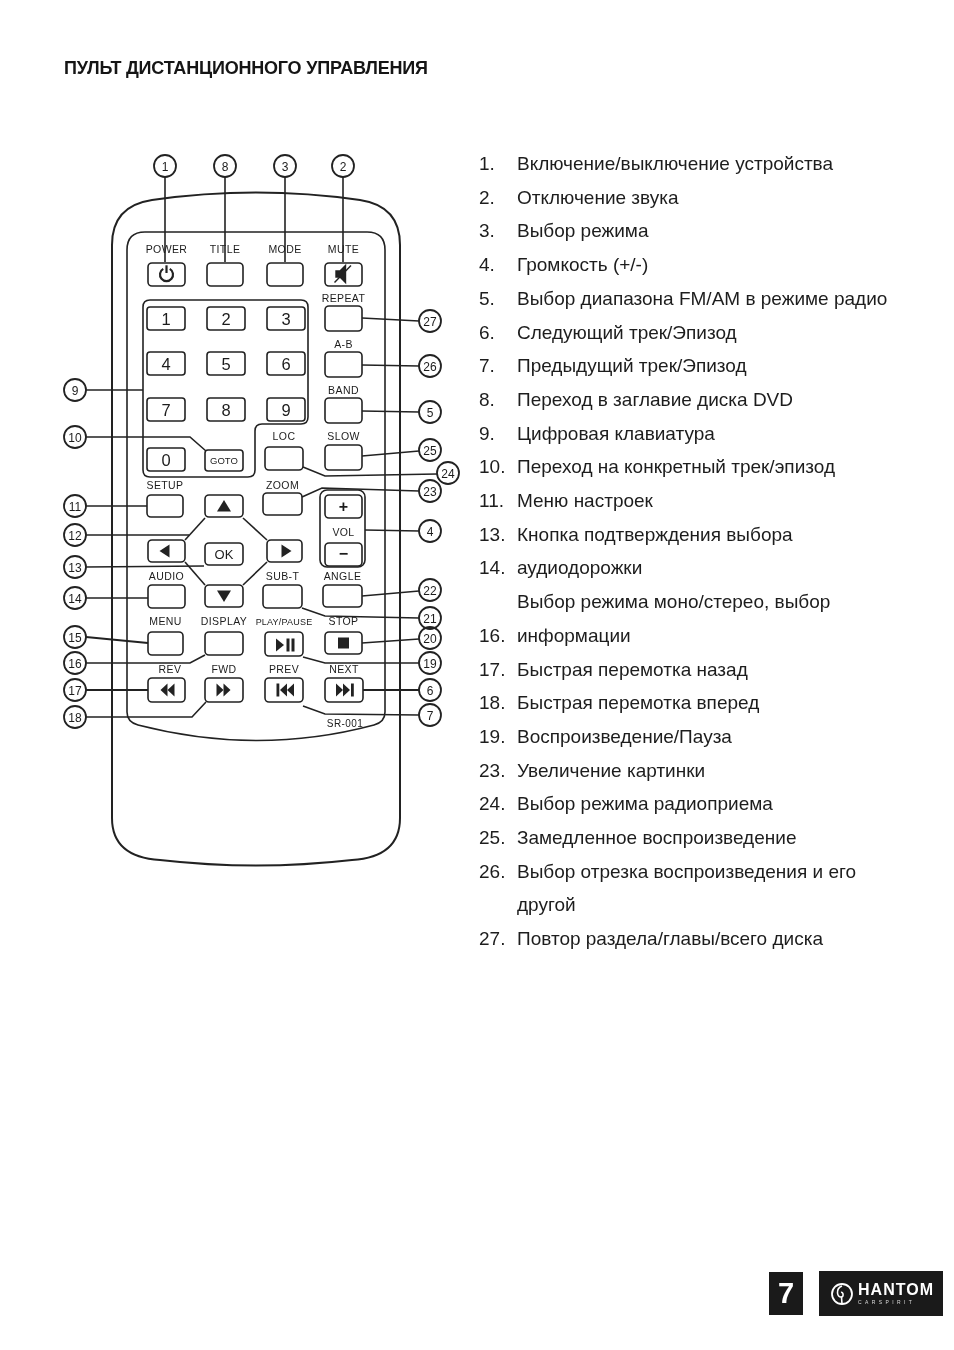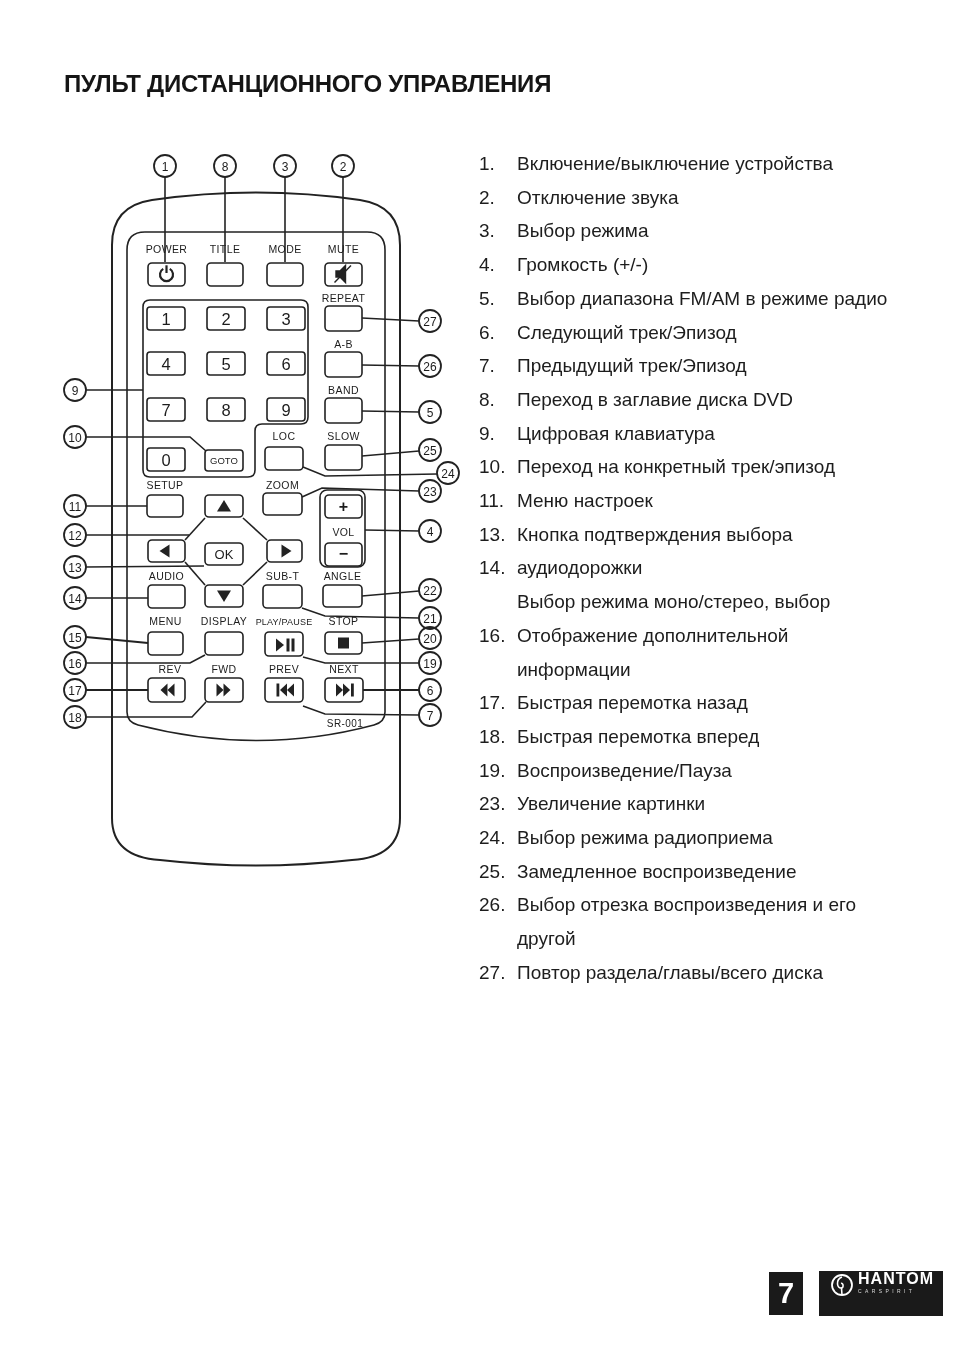--- a/index.html
+++ b/index.html
@@ -1,31 +1,31 @@
 <!DOCTYPE html>
 <html><head>
 <meta charset="utf-8">
 <style>
   html,body{margin:0;padding:0;background:#e8e8e8;}
   .page{position:relative;width:954px;height:1350px;background:#ffffff;
         font-family:"Liberation Sans",sans-serif;color:#1c1c1c;overflow:hidden;margin:0 auto;}
-  .title{position:absolute;left:64px;top:70px;font-size:24px;font-weight:700;
+  .title{position:absolute;left:64px;top:58px;font-size:18px;font-weight:700;
          letter-spacing:-0.2px;color:#151515;}
   .diagram-svg{position:absolute;left:0;top:0;}
   
   .legend{position:absolute;left:479px;top:147px;font-size:19px;line-height:33.7px;color:#1d1d1d;}
   .lrow{display:flex;align-items:flex-start;}
   .lnum{width:38px;flex:none;}
   .ltxt{width:382px;}
   
   .pagebox{position:absolute;left:769px;top:1272px;width:34px;height:43px;background:#1a1a1a;
            display:flex;align-items:center;justify-content:center;color:#fff;
            font-size:29px;font-weight:700;}
   .logobox{position:absolute;left:819px;top:1271px;width:124px;height:45px;background:#1a1a1a;
-           display:flex;align-items:flex-start;justify-content:center;gap:2px;color:#fff;}
+           display:flex;align-items:center;justify-content:center;gap:2px;color:#fff;}
   .logotext{display:flex;flex-direction:column;line-height:1;}
   .logoname{font-size:16px;font-weight:700;letter-spacing:1px;}
   .logosub{font-size:5px;letter-spacing:3.4px;margin-top:2px;color:#ddd;}
   svg text{font-family:"Liberation Sans",sans-serif;fill:#1c1c1c;}
   .btn-label{font-size:10.5px;letter-spacing:0.4px;}
   .btn-label-sm{font-size:9px;letter-spacing:0.2px;}
   .digit{font-size:16.5px;}
   .callout-num{font-size:12px;}
 </style>
 </head>
@@ -319,21 +319,20 @@
     <div class="lrow">
         <span class="lnum">14.</span>
         <span class="ltxt">
           <div>аудиодорожки</div>
           <div>Выбор режима моно/стерео, выбор</div>
         </span>
       </div>
     <div class="lrow">
         <span class="lnum">16.</span>
         <span class="ltxt">
-          <div>Отображение дополнительной</div>
           <div>информации</div>
         </span>
       </div>
     <div class="lrow">
         <span class="lnum">17.</span>
         <span class="ltxt">Быстрая перемотка назад</span>
       </div>
     <div class="lrow">
         <span class="lnum">18.</span>
         <span class="ltxt">Быстрая перемотка вперед</span>

